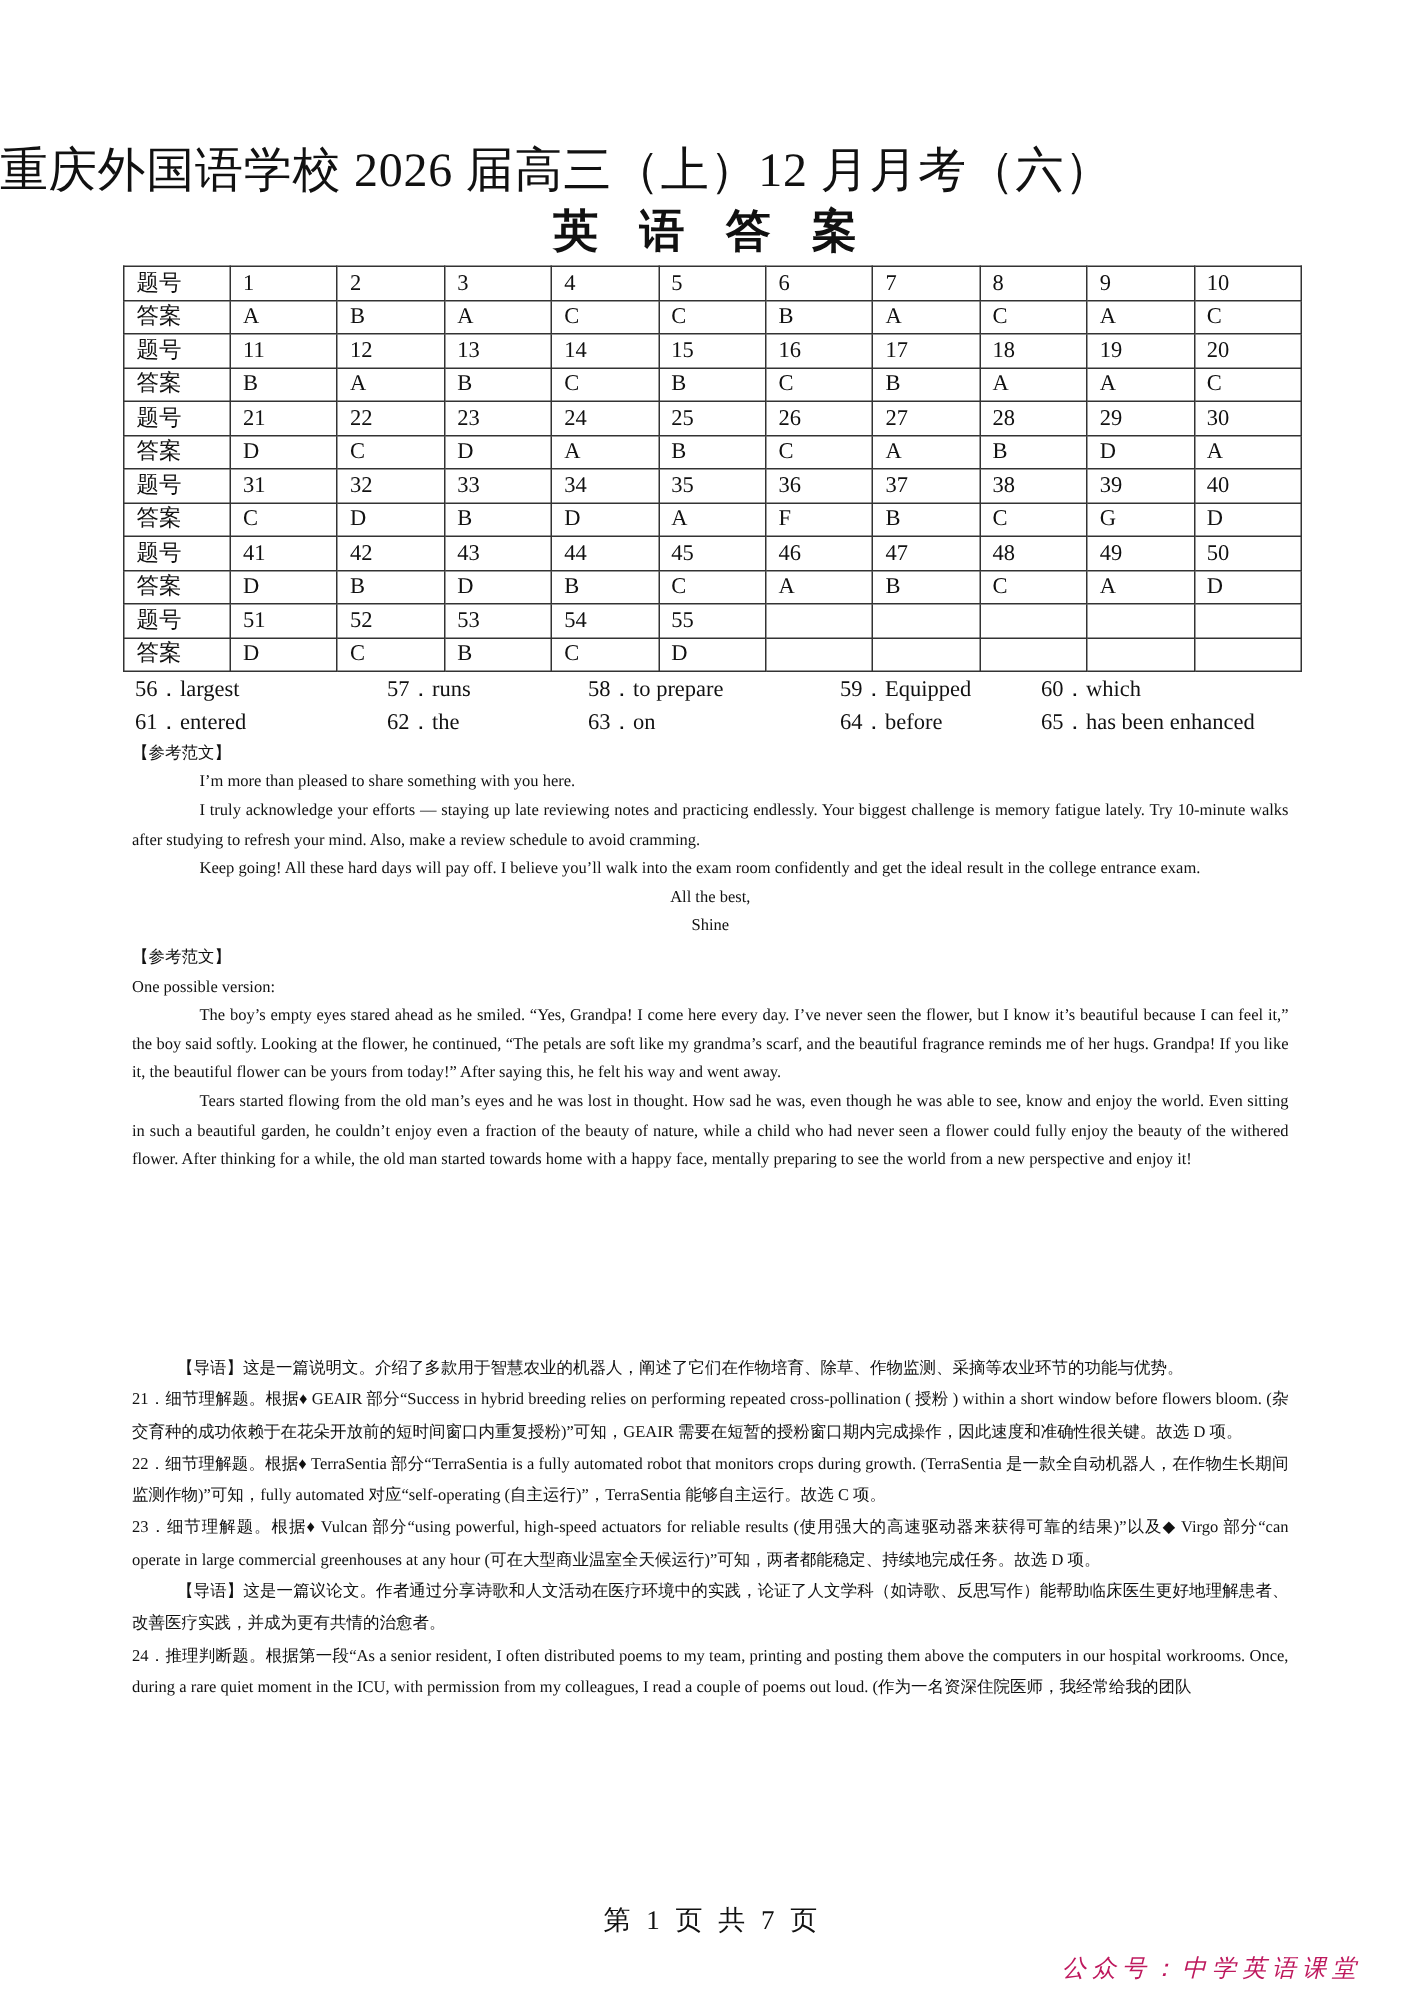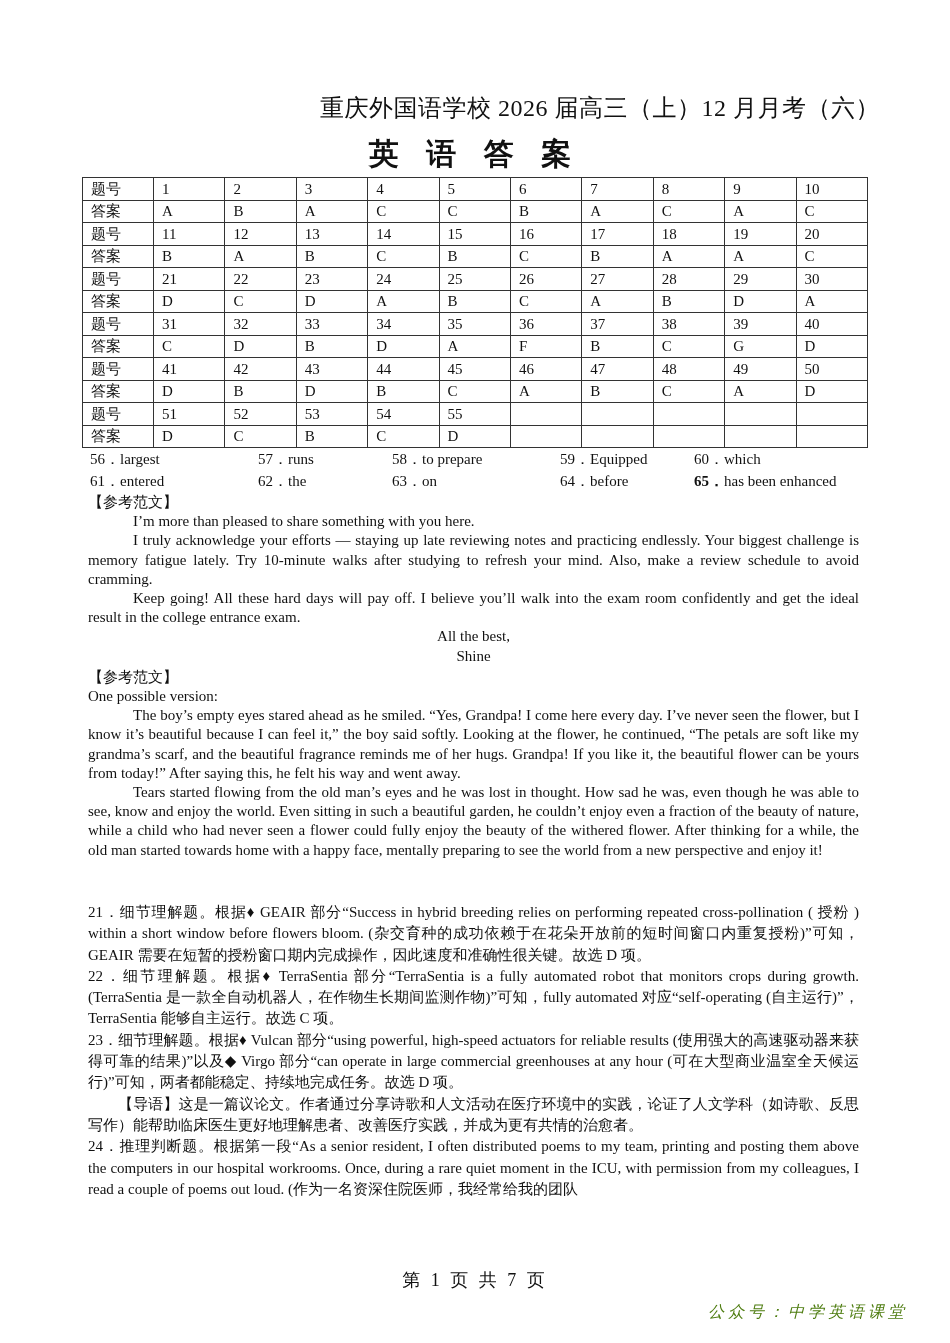--- a/index.html
+++ b/index.html
@@ -1,35 +1,35 @@
 <!DOCTYPE html>
 <html><head>
 <meta charset="utf-8">
 <style>
   html, body { margin:0; padding:0; background:#ffffff; }
   body { width:950px; height:1343px; position:relative; overflow:hidden;
          font-family:"Liberation Serif","DejaVu Serif",serif; color:#111; }
   .page { position:absolute; left:0; top:0; width:950px; height:1343px; }
-  .title { position:absolute; top:92px; left:0; width:880px; text-align:right;
-           font-size:24px; letter-spacing:0.5px; }
+  .title { position:absolute; top:92px; left:0; width:880px; text-align:left;
+           font-size:32px; letter-spacing:0.5px; }
   .subtitle { position:absolute; top:134px; left:0; width:950px; text-align:center;
               font-size:30px; font-weight:bold; letter-spacing:10px; }
   table.ans { position:absolute; left:82px; top:177px; width:786px; border-collapse:collapse;
               font-size:15px; }
   table.ans td { border:1px solid #333; height:21.5px; padding:0 0 0 8px; line-height:20px; vertical-align:middle; }
   table.ans td.lab { width:62px;margin-top:14px; }
   .cloze { position:absolute; left:90px; font-size:15px; }
   .cloze span { position:absolute; white-space:nowrap; }
-  .text { position:absolute; left:90px; width:769px; font-size:15px; line-height:19.2px; }
+  .text { position:absolute; left:90px; width:769px; font-size:11px; line-height:19.2px; }
   .p { margin:0; text-align:justify; }
   .ind { text-indent:45px; }
   .ind2 { text-indent:30px; }
   .right { text-align:center; }
   .footer { position:absolute; top:1268px; left:0; width:950px; text-align:center; font-size:18px; letter-spacing:3px; }
-  .wm { position:absolute; top:1302px; left:708px; font-size:16px; color:#4d7c0f; letter-spacing:4px; font-style:italic; }
+  .wm { position:absolute; top:1302px; left:708px; font-size:16px; color:#be185d; letter-spacing:4px; font-style:italic; }
 </style>
 </head>
 <body>
 
 <div class="page">
   <div class="title">重庆外国语学校 2026 届高三（上）12 月月考（六）</div>
   <div class="subtitle">英 语 答 案</div>
 
   <table class="ans">
     <tbody id="ans-body">
@@ -195,37 +195,38 @@
   <div class="cloze" style="top:450px;">
     <span style="left:0;top:0"><b style="font-weight:normal">56．</b><span style="position:static">largest</span></span>
     <span style="left:168px;top:0"><b style="font-weight:normal">57．</b><span style="position:static">runs</span></span>
     <span style="left:302px;top:0"><b style="font-weight:normal">58．</b><span style="position:static">to prepare</span></span>
     <span style="left:470px;top:0"><b style="font-weight:normal">59．</b><span style="position:static">Equipped</span></span>
     <span style="left:604px;top:0"><b style="font-weight:normal">60．</b><span style="position:static">which</span></span>
     <span style="left:0;top:22px"><b style="font-weight:normal">61．</b><span style="position:static">entered</span></span>
     <span style="left:168px;top:22px"><b style="font-weight:normal">62．</b><span style="position:static">the</span></span>
     <span style="left:302px;top:22px"><b style="font-weight:normal">63．</b><span style="position:static">on</span></span>
     <span style="left:470px;top:22px"><b style="font-weight:normal">64．</b><span style="position:static">before</span></span>
-    <span style="left:604px;top:22px"><b style="font-weight:bold">65．</b><span style="position:static">has been enhanced</span></span>
+    <span style="left:604px;top:22px"><b style="font-weight:normal">65．</b><span style="position:static">has been enhanced</span></span>
   </div>
 
   <div class="text" style="top:493px; left:88px; width:771px;">
     <p class="p">【参考范文】</p>
     <p class="p ind">I’m more than pleased to share something with you here.</p>
     <p class="p ind">I truly acknowledge your efforts — staying up late reviewing notes and practicing endlessly. Your biggest challenge is memory fatigue lately. Try 10-minute walks after studying to refresh your mind. Also, make a review schedule to avoid cramming.</p>
     <p class="p ind">Keep going! All these hard days will pay off. I believe you’ll walk into the exam room confidently and get the ideal result in the college entrance exam.</p>
     <p class="p right">All the best,</p>
     <p class="p right">Shine</p>
     <p class="p" style="margin-top:2px">【参考范文】</p>
     <p class="p">One possible version:</p>
     <p class="p ind">The boy’s empty eyes stared ahead as he smiled. “Yes, Grandpa! I come here every day. I’ve never seen the flower, but I know it’s beautiful because I can feel it,” the boy said softly. Looking at the flower, he continued, “The petals are soft like my grandma’s scarf, and the beautiful fragrance reminds me of her hugs. Grandpa! If you like it, the beautiful flower can be yours from today!” After saying this, he felt his way and went away.</p>
     <p class="p ind">Tears started flowing from the old man’s eyes and he was lost in thought. How sad he was, even though he was able to see, know and enjoy the world. Even sitting in such a beautiful garden, he couldn’t enjoy even a fraction of the beauty of nature, while a child who had never seen a flower could fully enjoy the beauty of the withered flower. After thinking for a while, the old man started towards home with a happy face, mentally preparing to see the world from a new perspective and enjoy it!</p>
   </div>
 
   <div class="text" style="top:902px; left:88px; width:771px; line-height:21.3px;">
+    <p class="p ind2">【导语】这是一篇说明文。介绍了多款用于智慧农业的机器人，阐述了它们在作物培育、除草、作物监测、采摘等农业环节的功能与优势。</p>
     <p class="p">21．细节理解题。根据♦ GEAIR 部分“Success in hybrid breeding relies on performing repeated cross-pollination ( 授粉 ) within a short window before flowers bloom. (杂交育种的成功依赖于在花朵开放前的短时间窗口内重复授粉)”可知，GEAIR 需要在短暂的授粉窗口期内完成操作，因此速度和准确性很关键。故选 D 项。</p>
     <p class="p">22．细节理解题。根据♦ TerraSentia 部分“TerraSentia is a fully automated robot that monitors crops during growth. (TerraSentia 是一款全自动机器人，在作物生长期间监测作物)”可知，fully automated 对应“self-operating (自主运行)”，TerraSentia 能够自主运行。故选 C 项。</p>
     <p class="p">23．细节理解题。根据♦ Vulcan 部分“using powerful, high-speed actuators for reliable results (使用强大的高速驱动器来获得可靠的结果)”以及◆ Virgo 部分“can operate in large commercial greenhouses at any hour (可在大型商业温室全天候运行)”可知，两者都能稳定、持续地完成任务。故选 D 项。</p>
     <p class="p ind2">【导语】这是一篇议论文。作者通过分享诗歌和人文活动在医疗环境中的实践，论证了人文学科（如诗歌、反思写作）能帮助临床医生更好地理解患者、改善医疗实践，并成为更有共情的治愈者。</p>
     <p class="p">24．推理判断题。根据第一段“As a senior resident, I often distributed poems to my team, printing and posting them above the computers in our hospital workrooms. Once, during a rare quiet moment in the ICU, with permission from my colleagues, I read a couple of poems out loud. (作为一名资深住院医师，我经常给我的团队</p>
   </div>
 
   <div class="footer">第 1 页 共 7 页</div>
   <div class="wm">公众号：中学英语课堂</div>
 </div>

